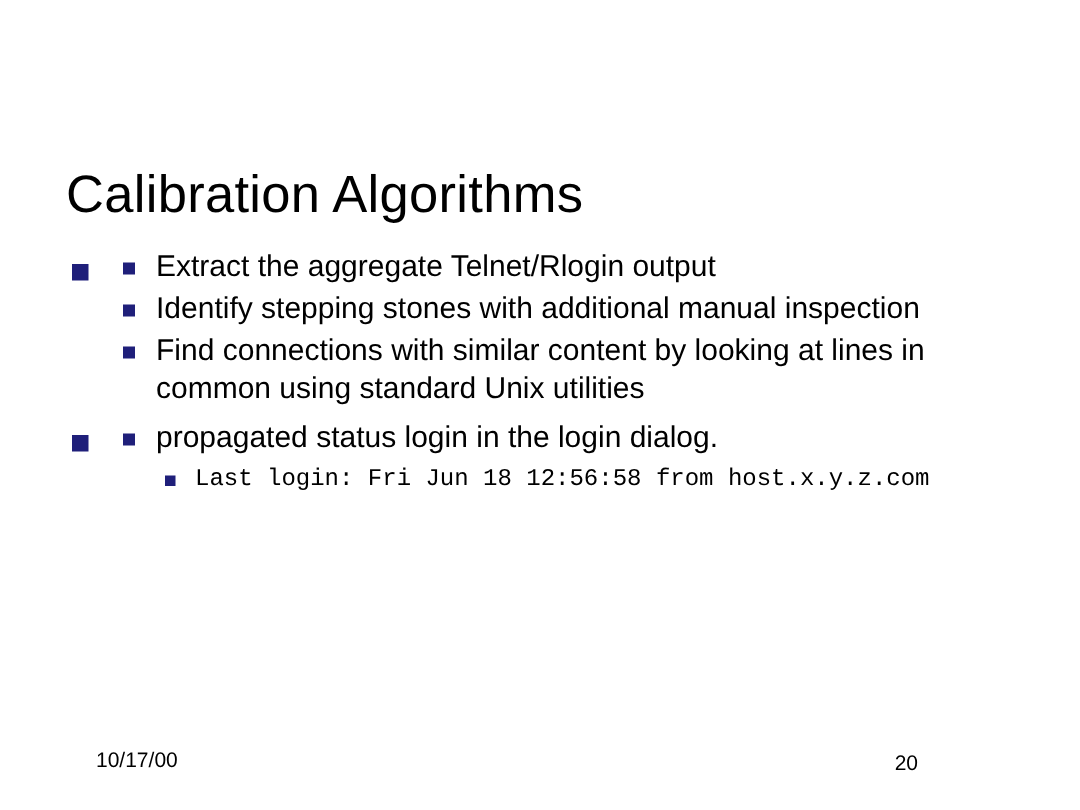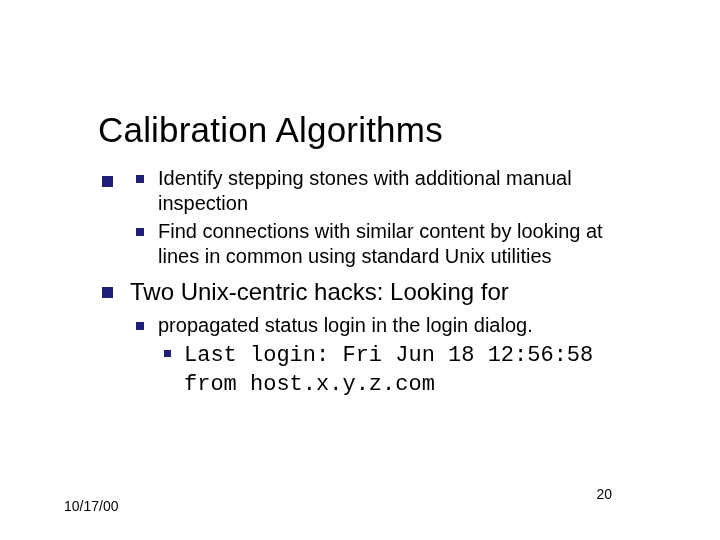--- a/index.html
+++ b/index.html
@@ -10,21 +10,21 @@
     background: #ffffff;
     font-family: "Trebuchet MS", "Verdana", sans-serif;
     color: #000;
     overflow: hidden;
   }
   .slide {
     position: relative;
     width: 660px;
     height: 540px;
     box-sizing: border-box;
-    padding: 110px 40px 0 98px;
+    padding: 110px 40px 0 44px;
   }
   .title {
     font-size: 35px;
     font-weight: 400;
     margin: 0 0 16px 0;
     letter-spacing: 0.2px;
   }
   ul {
     list-style: none;
     margin: 0;
@@ -63,21 +63,21 @@
     top: 9px;
     width: 8px;
     height: 8px;
     background: #1f1f7a;
   }
   .lvl3 {
     margin-top: 4px;
   }
   .lvl3 > li {
     position: relative;
-    font-size: 22px;
+    font-size: 16px;
     line-height: 1.3;
     padding-left: 26px;
     margin-bottom: 19px;
     font-family: "Courier New", monospace;
   }
   .lvl3 > li::before {
     content: "";
     position: absolute;
     left: 6px;
     top: 8px;
@@ -91,45 +91,47 @@
   .footer-date {
     position: absolute;
     left: 64px;
     bottom: 26px;
     font-size: 14px;
     color: #000;
   }
   .footer-num {
     position: absolute;
     right: 48px;
-    bottom: 38px;
+    bottom: 24px;
     font-size: 14px;
     color: #000;
   }
 </style>
 </head>
 <body>
 
 <div class="slide">
 
   <h1 class="title">Calibration Algorithms</h1>
 
   <ul class="lvl1">
     <li>
       <ul class="lvl2">
         <li>
+          <span>Extract the aggregate Telnet/Rlogin output</span>
+        </li>
+        <li>
           <span>Identify stepping stones with additional manual inspection</span>
         </li>
         <li>
           <span>Find connections with similar content by looking at lines in common using standard Unix utilities</span>
         </li>
       </ul>
     </li>
     <li>
-      <span>Two Unix-centric hacks: Looking for</span>
       <ul class="lvl2">
         <li>
           <span>propagated status login in the login dialog.</span>
           <ul class="lvl3">
             <li>
               <span>Last login: Fri Jun 18 12:56:58 from host.x.y.z.com</span>
             </li>
           </ul>
         </li>
       </ul>

